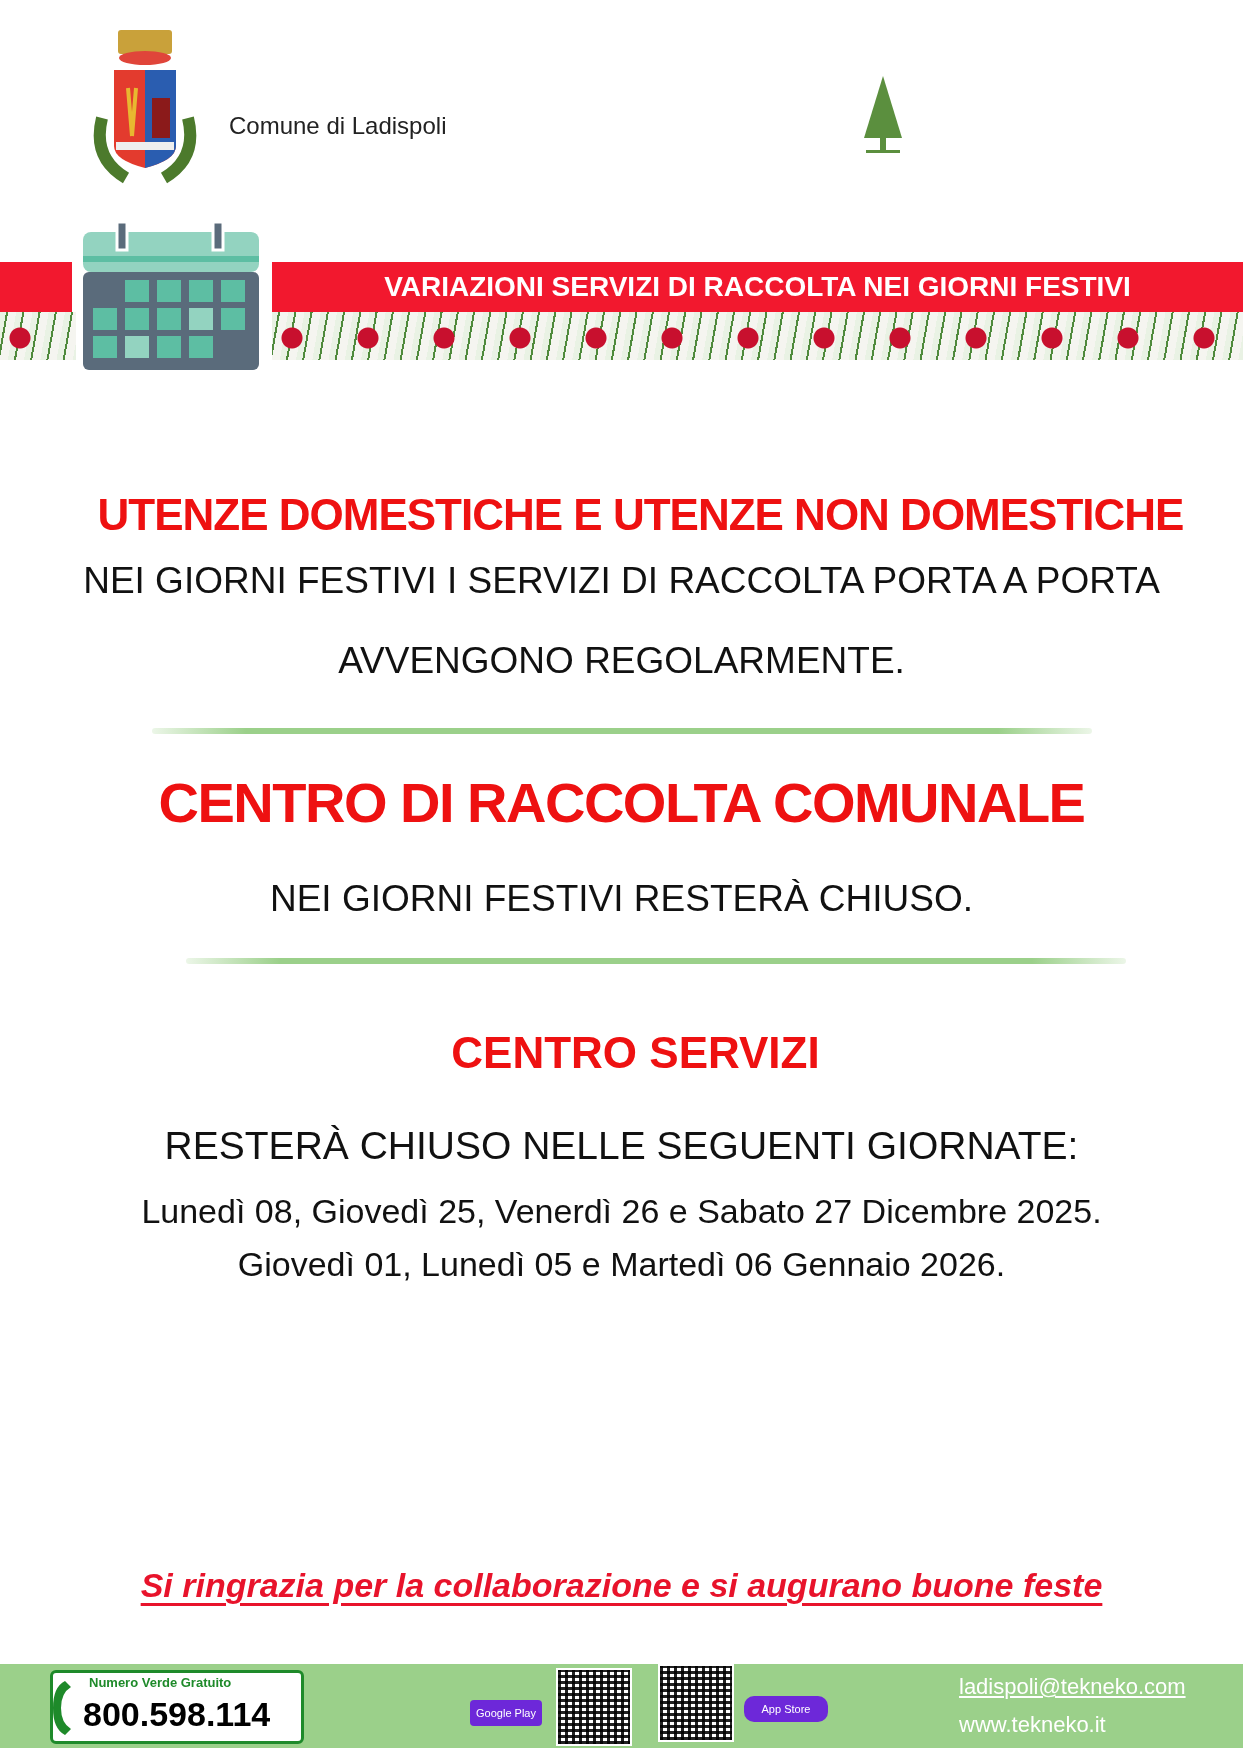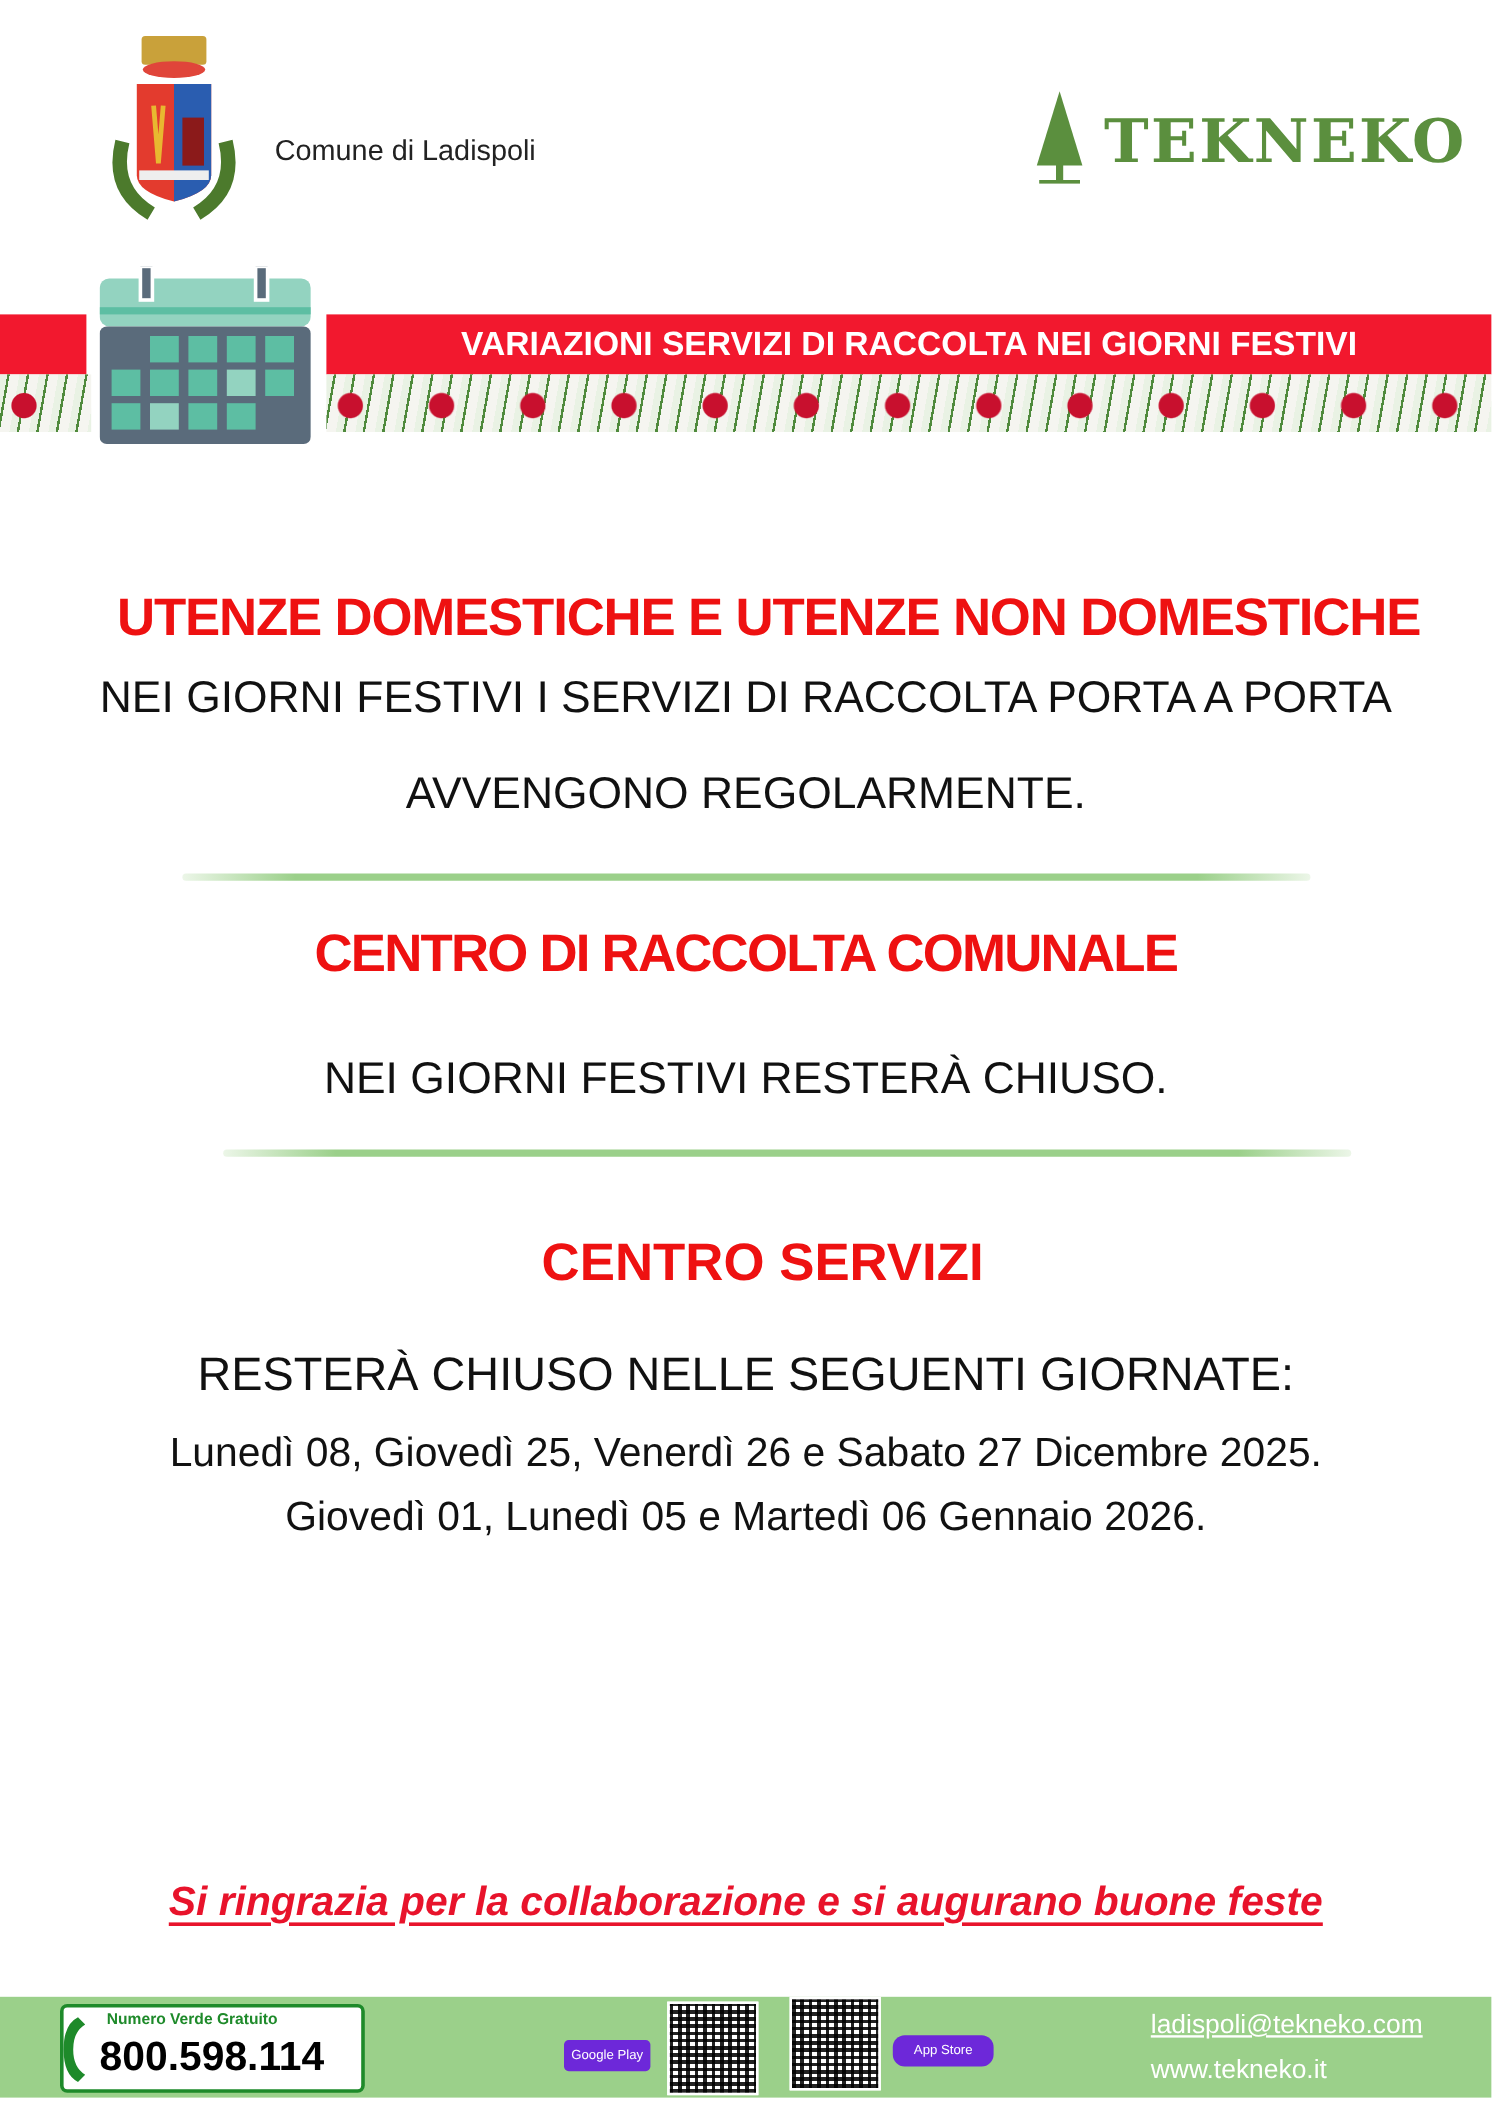--- a/index.html
+++ b/index.html
@@ -26,21 +26,21 @@
   .calendar { left:83px; top:222px; width:176px; height:148px; }
   .h-red { color:#ee1111; font-weight:bold; }
   .sec1-title { top:490px; font-size:44px; letter-spacing:-1px; padding-left:38px; }
   .body-text { font-size:37px; color:#111; }
   .sec1-body1 { top:560px; }
   .sec1-body2 { top:640px; }
   .divider { height:6px; border-radius:3px;
              background:linear-gradient(90deg, rgba(160,210,140,0.2), #9bd08a 10%, #9bd08a 90%, rgba(160,210,140,0.2)); }
   .div1 { left:152px; top:728px; width:940px; }
   .div2 { left:186px; top:958px; width:940px; }
-  .sec2-title { top:770px; font-size:44px; letter-spacing:-1.5px; }
+  .sec2-title { top:770px; font-size:56px; letter-spacing:-1.5px; }
   .sec2-body { top:878px; }
   .sec3-title { top:1028px; font-size:44px;padding-left:28px; }
   .sec3-body { top:1124px; font-size:39px; }
   .dates1 { top:1192px; font-size:34px; }
   .dates2 { top:1245px; font-size:34px; }
   .thanks { top:1566px; font-size:34px; font-style:italic; font-weight:bold; color:#e8132b;
             text-decoration:underline; text-underline-offset:6px; }
   .footer { left:0; top:1664px; width:1243px; height:84px; background:#9bd08a; }
   .phone-box { position:absolute; left:50px; top:6px; width:254px; height:74px; background:#ffffff;
                border:3px solid #1e8a2a; border-radius:6px;padding-left:41px; }
@@ -76,21 +76,20 @@
   <rect x="30" y="114" width="58" height="8" fill="#eee"></rect>
 </svg>
 <div class="abs comune-text">Comune di Ladispoli</div>
 
 <div class="abs logo">
   <svg width="50" height="84" viewBox="0 0 50 84">
     <path d="M25 2 L44 64 H6 Z" fill="#5b8f3e"></path>
     <rect x="22" y="62" width="6" height="14" fill="#5b8f3e"></rect>
     <rect x="8" y="76" width="34" height="3" fill="#5b8f3e"></rect>
   </svg>
-  <span class="logo-text">TEKNEKO</span>
 </div>
 
 <div class="abs banner-left"></div>
 <div class="abs banner-right">VARIAZIONI SERVIZI DI RACCOLTA NEI GIORNI FESTIVI</div>
 <div class="abs garland garland-left"></div>
 <div class="abs garland garland-right"></div>
 
 <svg class="abs calendar" viewBox="0 0 176 148">
   <rect x="0" y="10" width="176" height="40" rx="8" fill="#93d3c0"></rect>
   <rect x="0" y="34" width="176" height="6" fill="#5dbea3"></rect>

